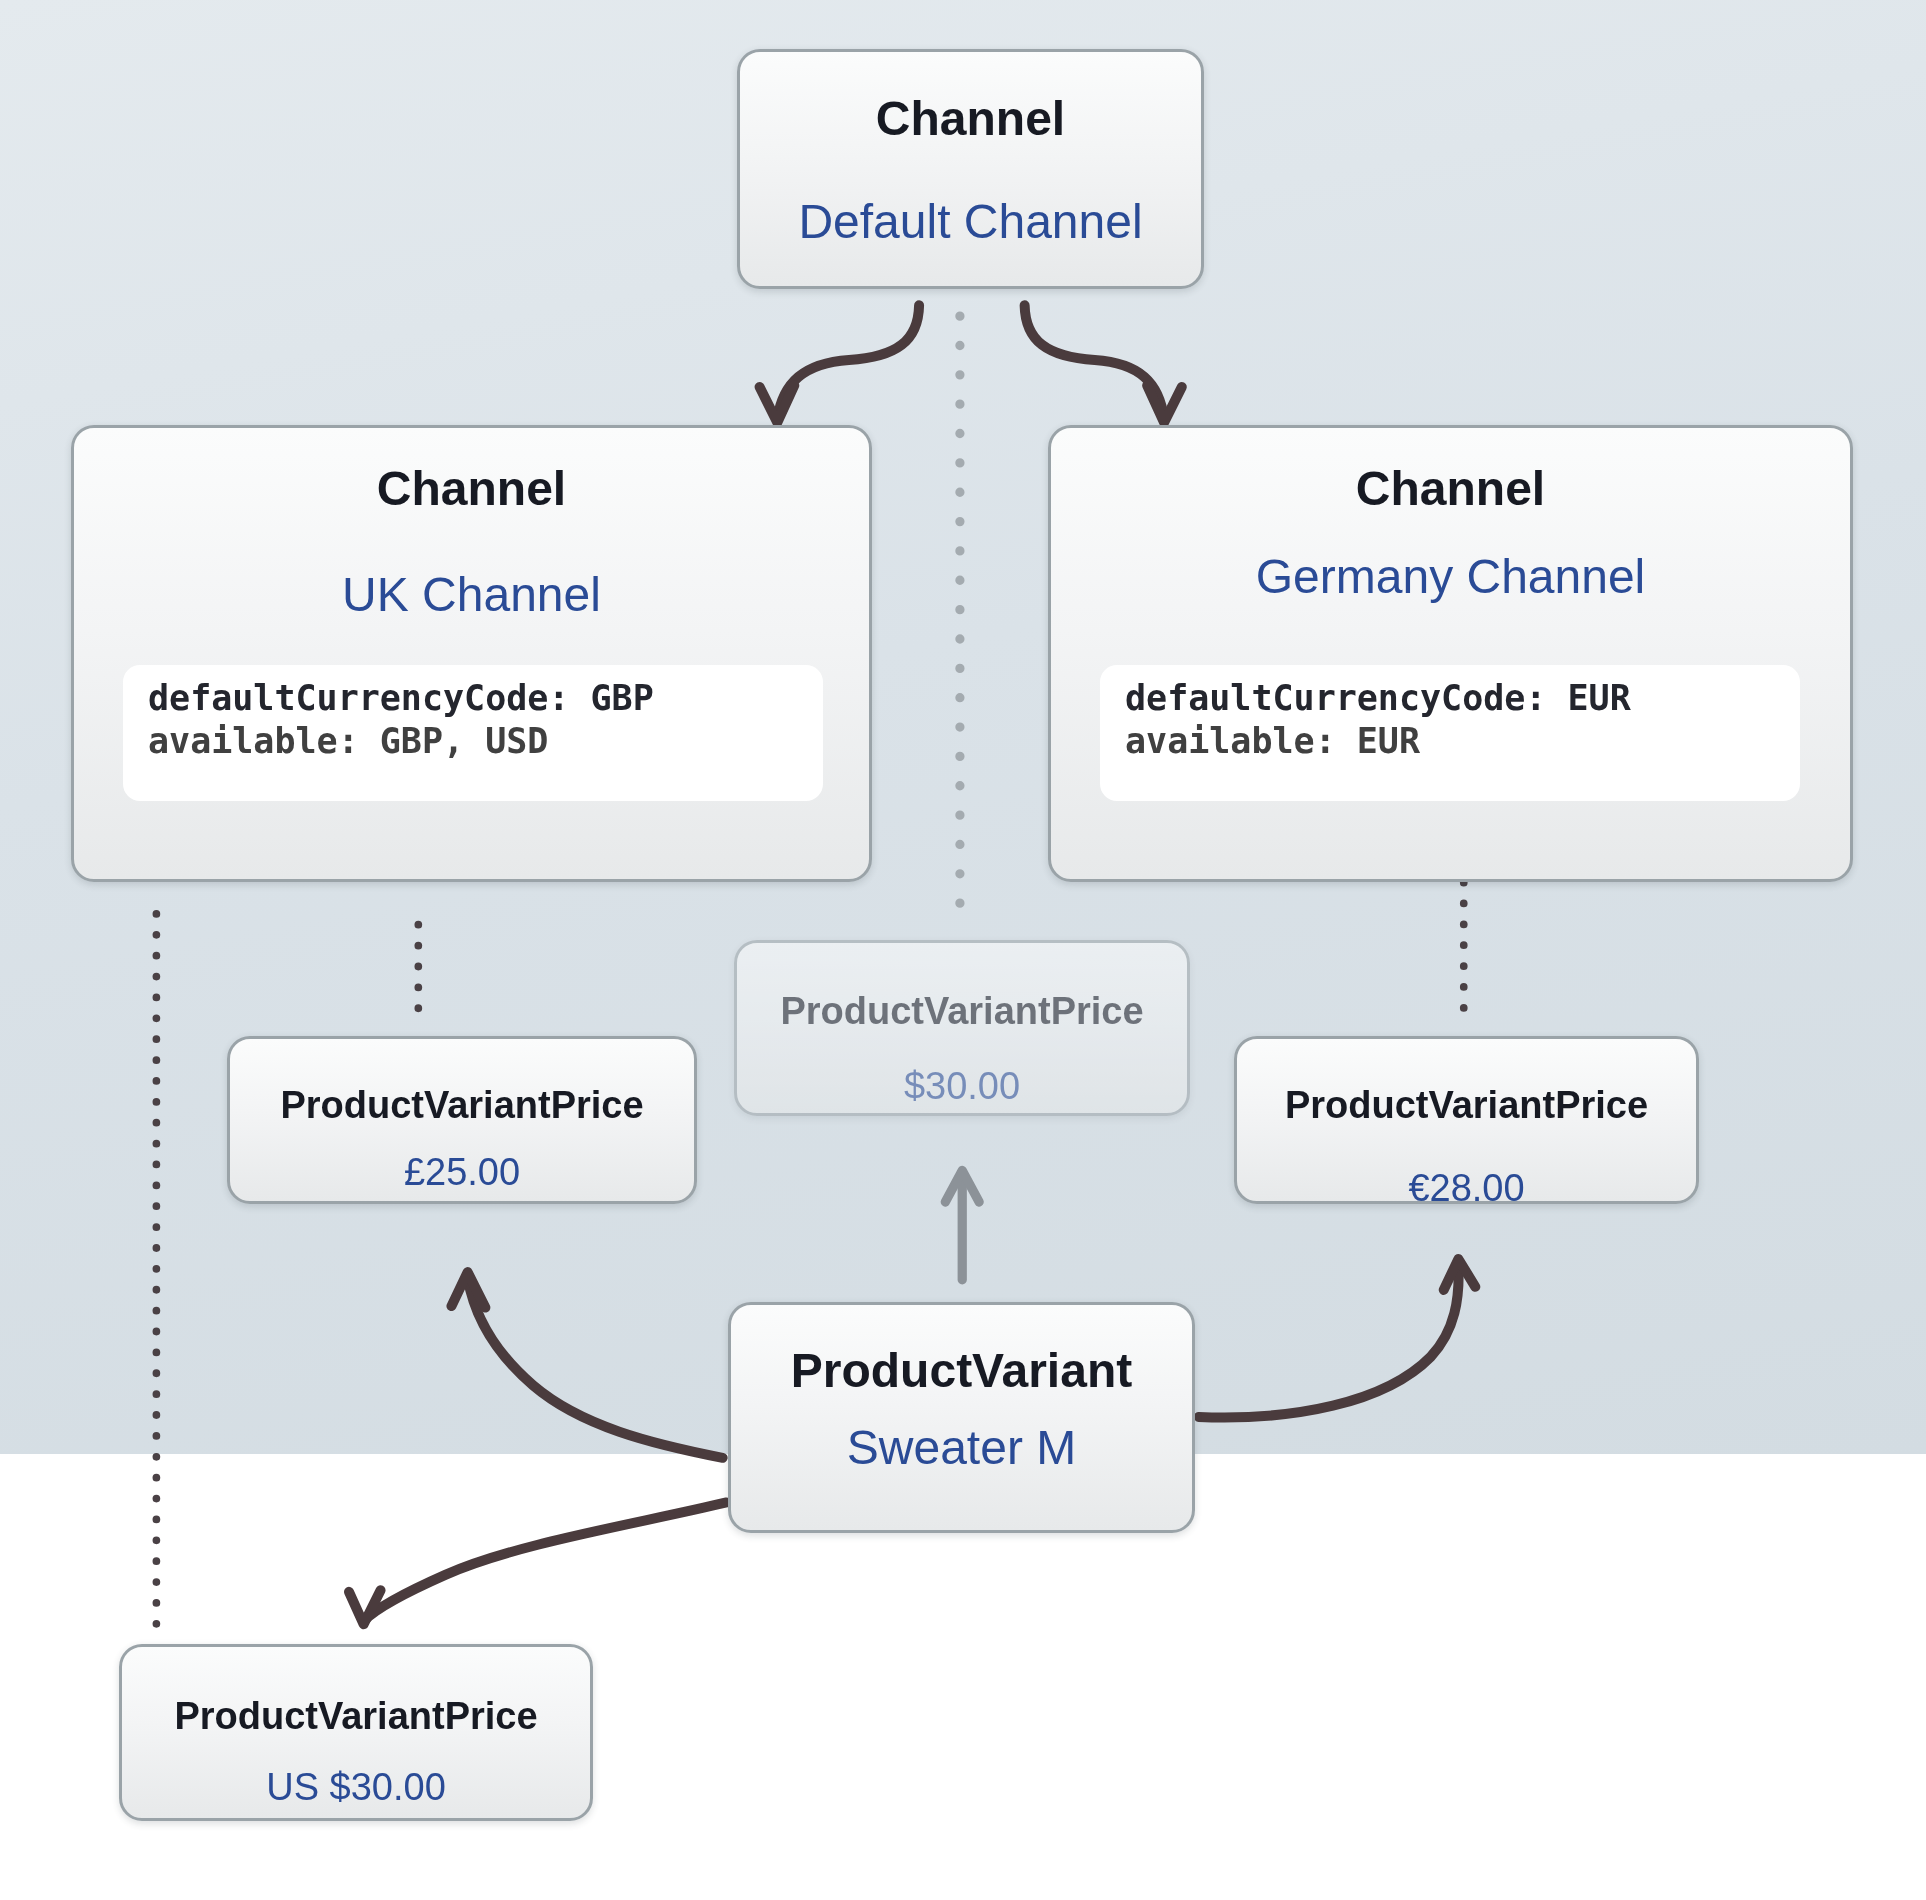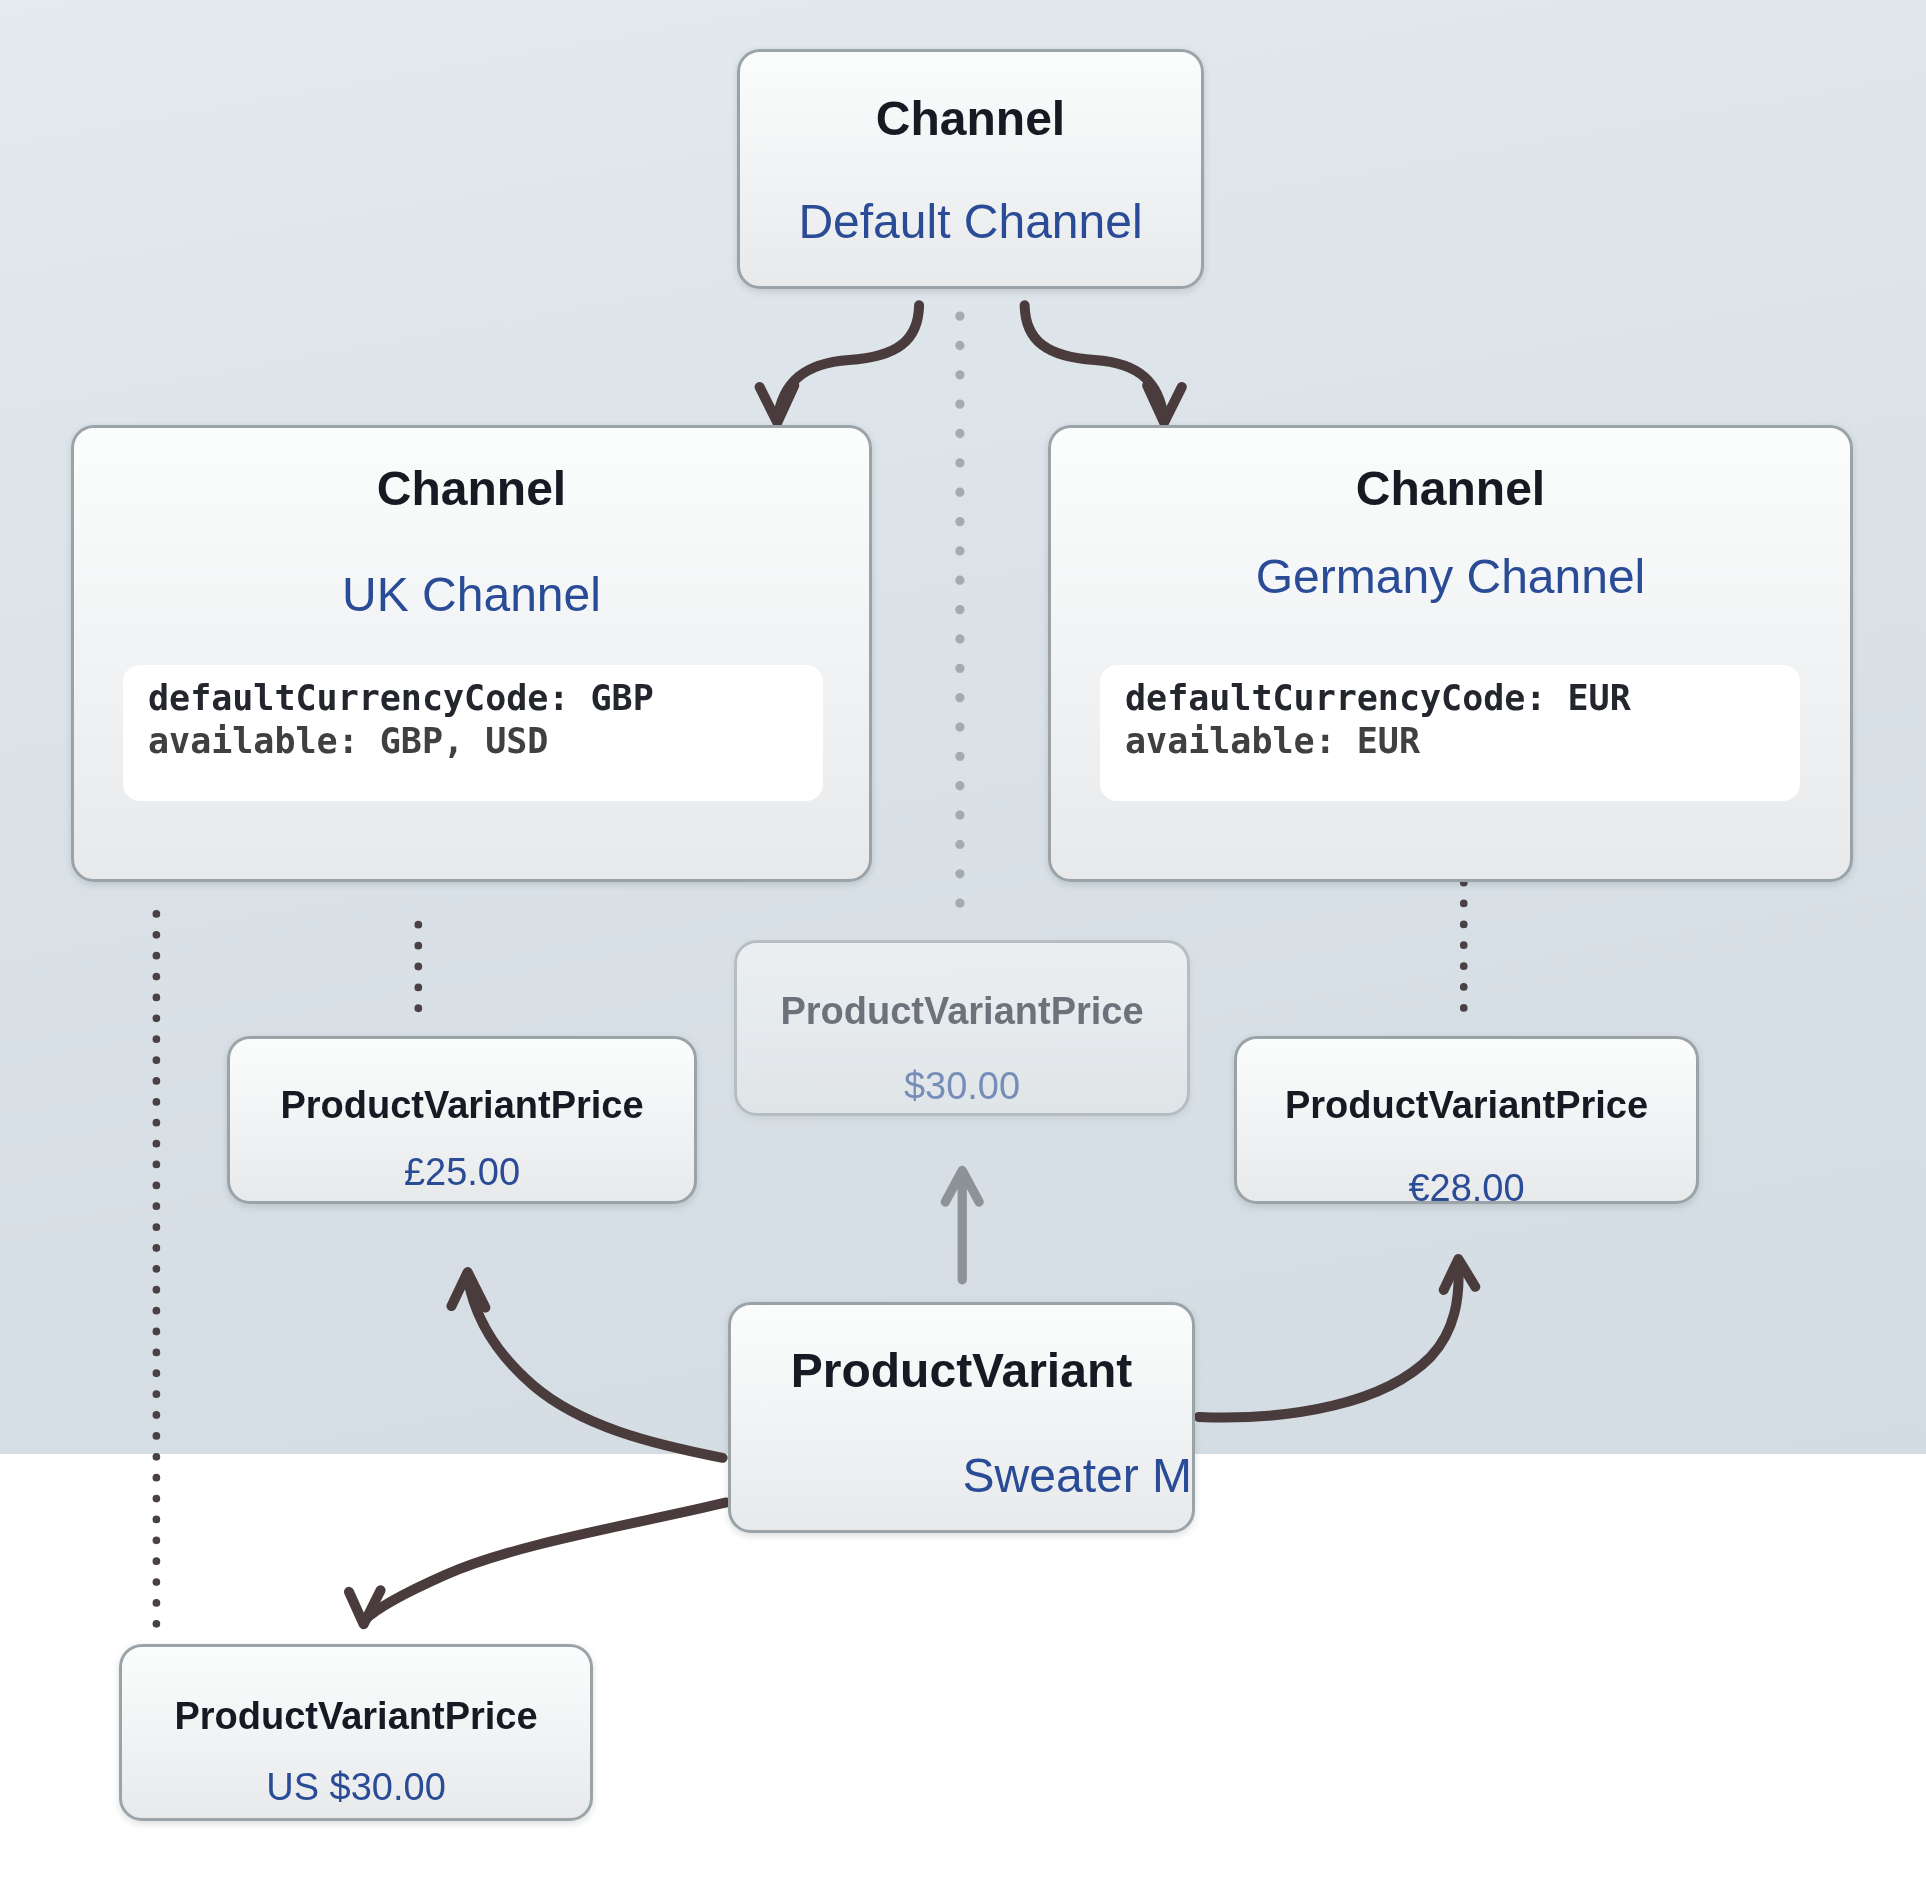--- a/index.html
+++ b/index.html
@@ -98,21 +98,21 @@
     <div class="tlabel name-label fs-small" style="top:116px;">£25.00</div>
   </div>
 
   <div class="node" style="left:1234px;top:1036px;width:465px;height:168px;">
     <div class="tlabel type-label fs-small" style="top:49px;">ProductVariantPrice</div>
     <div class="tlabel name-label fs-small" style="top:132px;">€28.00</div>
   </div>
 
   <div class="node" style="left:728px;top:1302px;width:467px;height:231px;padding-left:24px;">
     <div class="tlabel type-label fs-big" style="top:65px;">ProductVariant</div>
-    <div class="tlabel name-label fs-big" style="top:170px;text-align:right;">Sweater M</div>
+    <div class="tlabel name-label fs-big" style="top:142px;">Sweater M</div>
   </div>
 
   <div class="node" style="left:119px;top:1644px;width:474px;height:177px;">
     <div class="tlabel type-label fs-small" style="top:52px;">ProductVariantPrice</div>
     <div class="tlabel name-label fs-small" style="top:123px;">US $30.00</div>
   </div>
 
 </div>
 
 

